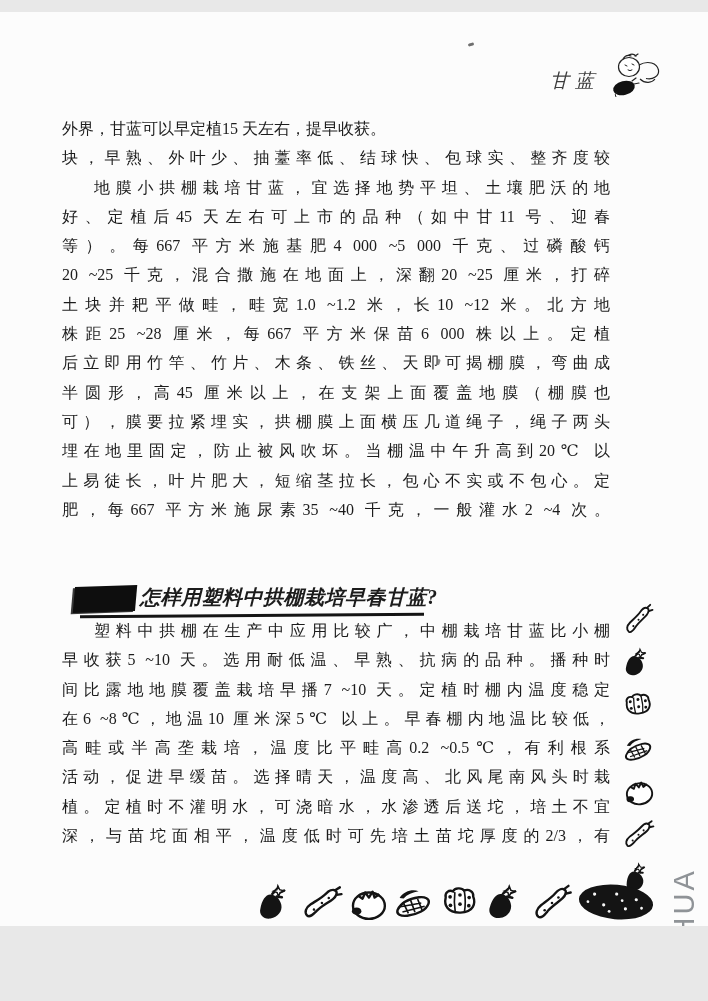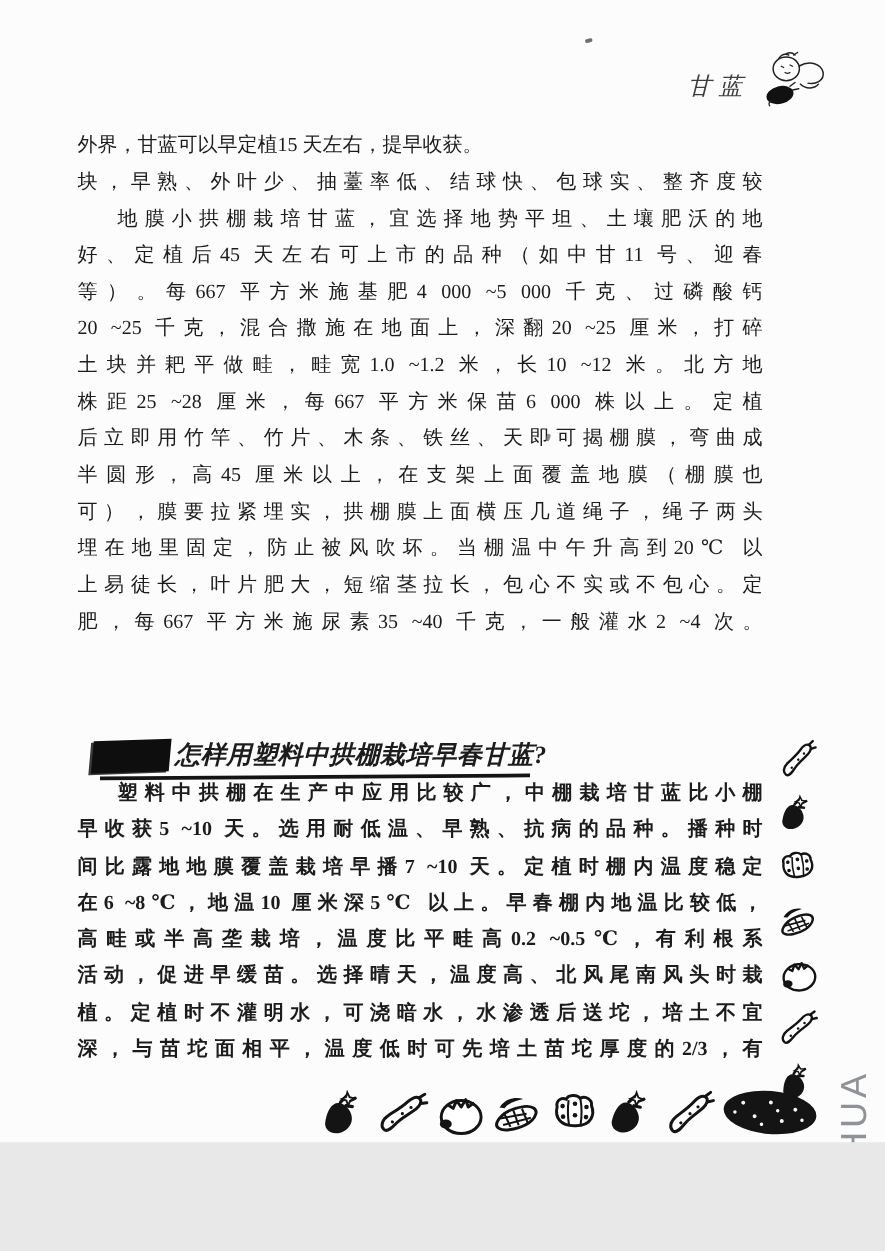--- a/index.html
+++ b/index.html
@@ -1,44 +1,44 @@
 <!DOCTYPE html>
 <html><head>
 <meta charset="utf-8">
 <style>
   html,body { margin:0; padding:0; background:#e8e8e8; }
   .page {
-    position:relative; width:708px; height:914px; margin:0 auto;
+    position:relative; width:708px; height:914px; margin:12px auto;
     background:#fcfcfc; overflow:hidden;
     font-family:"Liberation Serif","DejaVu Serif",serif;
     color:#1c1c1c;
   }
 
   
   .running-title {
     position:absolute; left:550px; top:56px;
     font-size:19px; font-style:italic; letter-spacing:6px;
     color:#3d3d3d; white-space:nowrap;
   }
   .header-illo { position:absolute; left:599px; top:40px; width:64px; height:62px; }
 
   
   .text-block { position:absolute; left:62px; width:548px; }
   .tb-1 { top:102px; }
-  .tb-2 { top:620px;font-weight:bold; }
+  .tb-2 { top:604px; }
   .line {
     height:29.3px; line-height:29.3px; font-size:16px;
     text-align:justify; text-align-last:justify;
     overflow:hidden; white-space:nowrap;
   }
   .line.plain { text-align-last:left; }
   .line.indent { text-indent:2em; }
 
   
-  .section-head { position:absolute; left:74px; top:589px; width:420px; height:38px; }
+  .section-head { position:absolute; left:74px; top:571px; width:420px; height:38px; }
   .head-block {
     position:absolute; left:0; top:3px; width:62px; height:26px;
     background:#0e0e0e; transform:skewX(-7deg) rotate(-2deg);
     box-shadow:-2px 1px 0 #3a3a3a;
   }
   .head-title {
     position:absolute; left:66px; top:1px; white-space:nowrap;
     font-size:20px; font-weight:bold; font-style:italic; letter-spacing:0.5px;
   }
   .head-underline {

